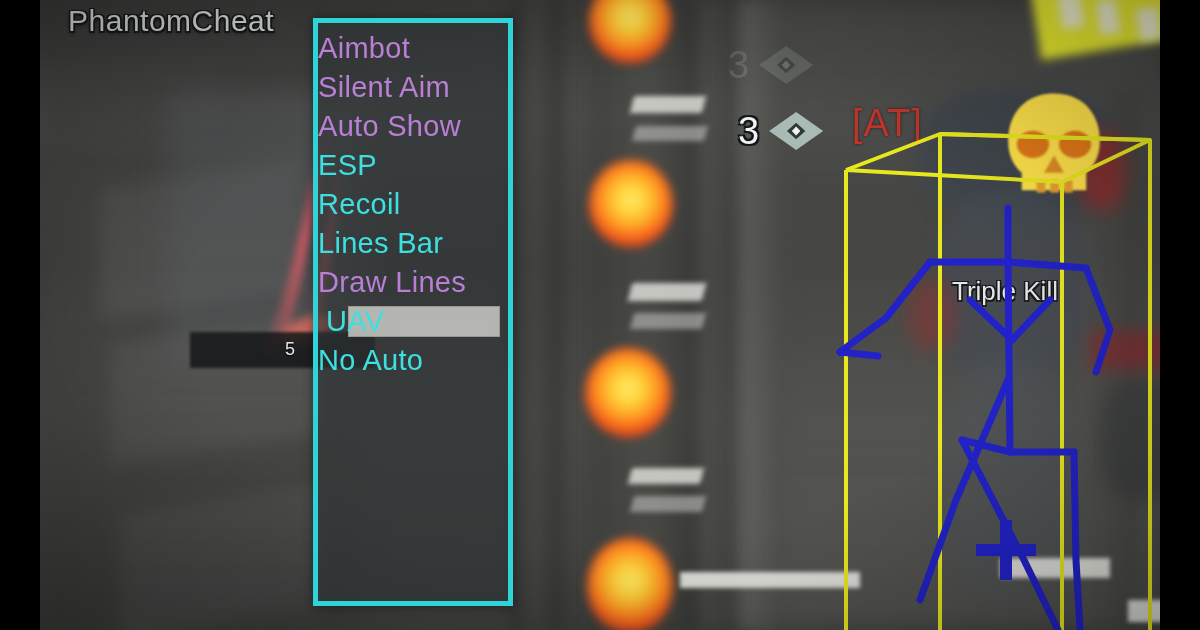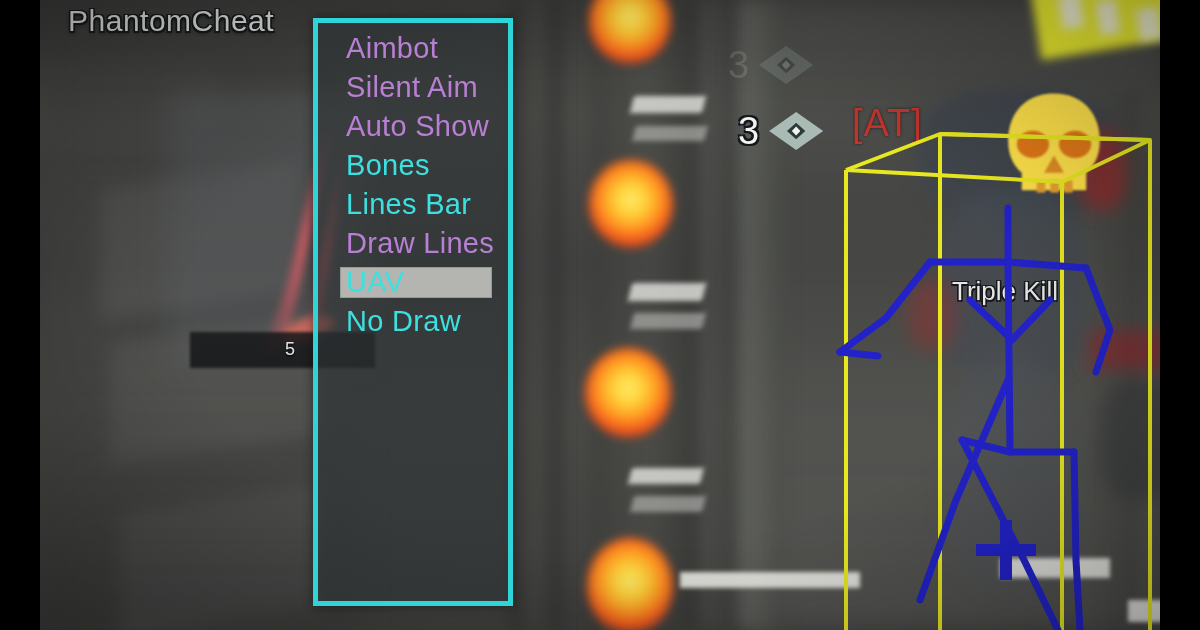--- a/index.html
+++ b/index.html
@@ -148,36 +148,35 @@
     box-sizing:border-box;
     box-shadow:0 0 10px rgba(0,0,0,.45);
   }
   #menu-list{
     position:relative;
     list-style:none;margin:0;padding:6px 0 0 0;
   }
   .menu-item{
     position:relative;
     height:39px;line-height:39px;
-    padding-left:28px;
     font-size:29px;
     white-space:nowrap;
     letter-spacing:.3px;
   }
   .menu-item.purple{color:#b97fd4;}
   .menu-item.cyan{color:#3ce0e0;}
   .menu-item.selected::before{
     content:"";position:absolute;left:22px;top:4px;
     width:152px;height:31px;
     background:rgba(213,213,208,.80);
     border:1px solid rgba(150,150,145,.9);
     box-sizing:border-box;
     z-index:-1;
   }
-  .menu-item.selected{color:#3ce0e0;}
+  .menu-item.selected{color:#3ce0e0;margin-left:8px;}
 
   .vignette{
     position:absolute;left:0;top:0;width:1120px;height:630px;z-index:50;
     pointer-events:none;
     background:radial-gradient(ellipse at 50% 50%,rgba(0,0,0,0) 52%,rgba(0,0,0,.30) 100%);
   }
 </style>
 </head>
 <body>
 
@@ -325,24 +324,25 @@
 
     <div class="medal-text" style="left:912px;top:276px;">Triple Kill</div>
 
   </div>
 
   <div id="menu">
     <ul id="menu-list">
         <li class="menu-item purple">Aimbot</li>
         <li class="menu-item purple">Silent Aim</li>
         <li class="menu-item purple">Auto Show</li>
-        <li class="menu-item cyan">Bones</li>
+        <li class="menu-item cyan">ESP</li>
+        <li class="menu-item cyan">Recoil</li>
         <li class="menu-item cyan">Lines Bar</li>
         <li class="menu-item purple">Draw Lines</li>
         <li class="menu-item cyan selected">UAV</li>
-        <li class="menu-item cyan">No Draw</li>
+        <li class="menu-item cyan">No Auto</li>
       </ul>
   </div>
 
   <div class="letterbox left"></div>
   <div class="letterbox right"></div>
 
 </div>
 
 </body></html>

